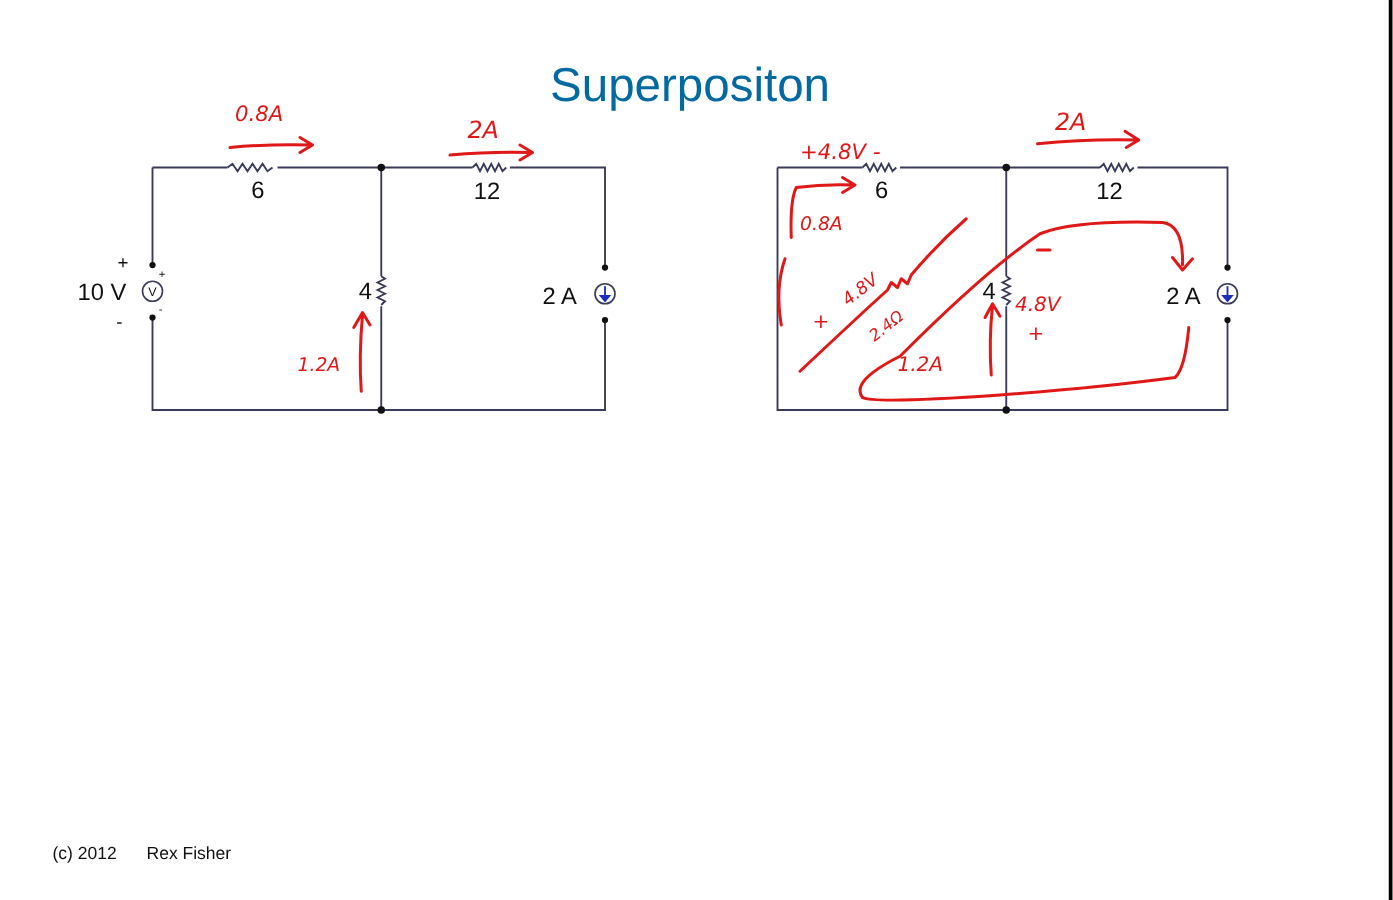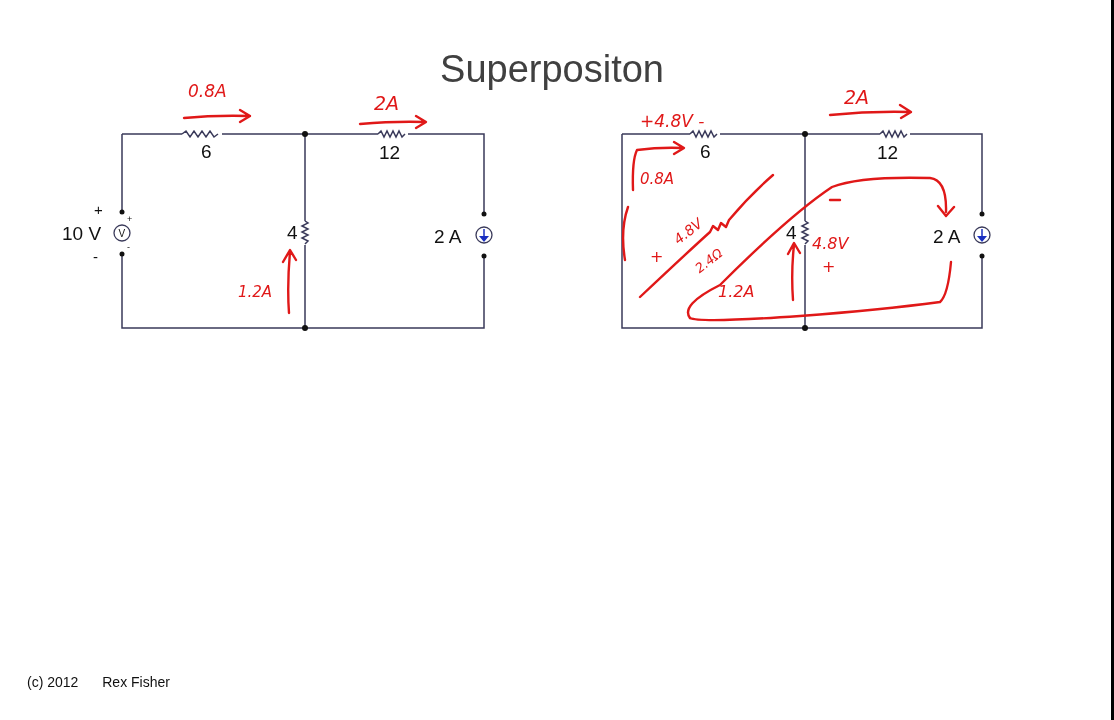--- a/index.html
+++ b/index.html
@@ -1,18 +1,18 @@
 <!DOCTYPE html>
 <html><head>
 <meta charset="utf-8">
 <style>
   html,body{margin:0;padding:0;}
   body{width:1114px;height:720px;background:#ffffff;position:relative;overflow:hidden;font-family:"Liberation Sans",sans-serif;}
-  .title{position:absolute;left:0;width:1104px;top:48px;text-align:center;font-size:38px;color:#404040;}
-  .footer{position:absolute;left:27px;top:674px;font-size:14px;color:#111;}
+  .title{position:absolute;left:0;width:1104px;top:48px;text-align:center;font-size:38px;color:#0369a1;}
+  .footer{position:absolute;left:42px;top:674px;font-size:14px;color:#111;}
   .footer span{margin-right:20px;}
   .edge{position:absolute;right:0;top:0;width:3px;height:720px;background:#000;}
   svg{position:absolute;left:0;top:0;}
   .lbl{font-family:"Liberation Sans",sans-serif;fill:#111;}
   .ink{fill:none;stroke:#e01818;stroke-width:2.4;stroke-linecap:round;stroke-linejoin:round;}
   .inktxt{font-family:"DejaVu Sans",sans-serif;fill:#e01818;font-style:italic;}
   .wire{stroke:#3a3a5a;stroke-width:1.5;fill:none;}
 </style>
 </head>
 <body>

